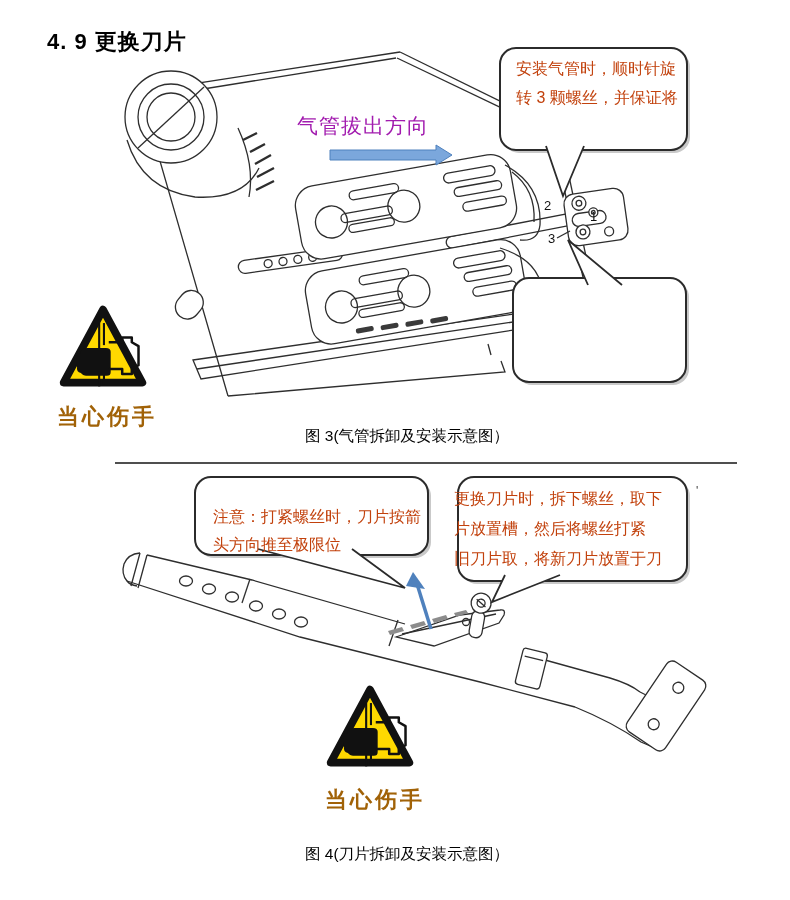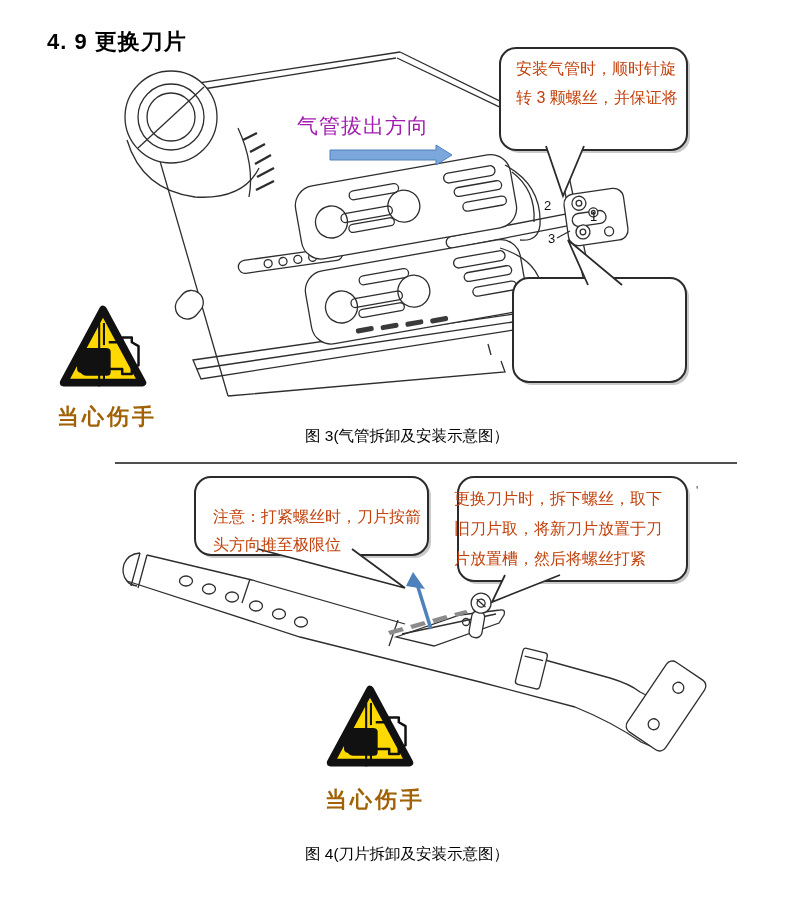--- a/index.html
+++ b/index.html
@@ -236,21 +236,21 @@
 
 <div class="abs divider" style="left:115px;top:462px;width:622px;height:0;"></div>
 
 <div class="abs bubble-text" style="left:213px;top:483px;line-height:28px;margin-top:20px;">
   <div>注意：打紧螺丝时，刀片按箭</div>
   <div>头方向推至极限位</div>
 </div>
 
 <div class="abs bubble-text" style="left:454px;top:485px;line-height:30px;font-family:Liberation Mono, monospace;">
   <div>更换刀片时，拆下螺丝，取下</div>
+  <div>片放置槽，然后将螺丝打紧</div>
   <div>旧刀片取，将新刀片放置于刀</div>
-  <div>片放置槽，然后将螺丝打紧</div>
 </div>
 
 <div class="abs stray" style="left:696px;top:484px;">'</div>
 
 <div class="abs warn-label" style="left:310px;top:785px;">当心伤手</div>
 
 <div class="abs caption" style="left:12px;top:844px;">图 4(刀片拆卸及安装示意图）</div>
 
 </body></html>

